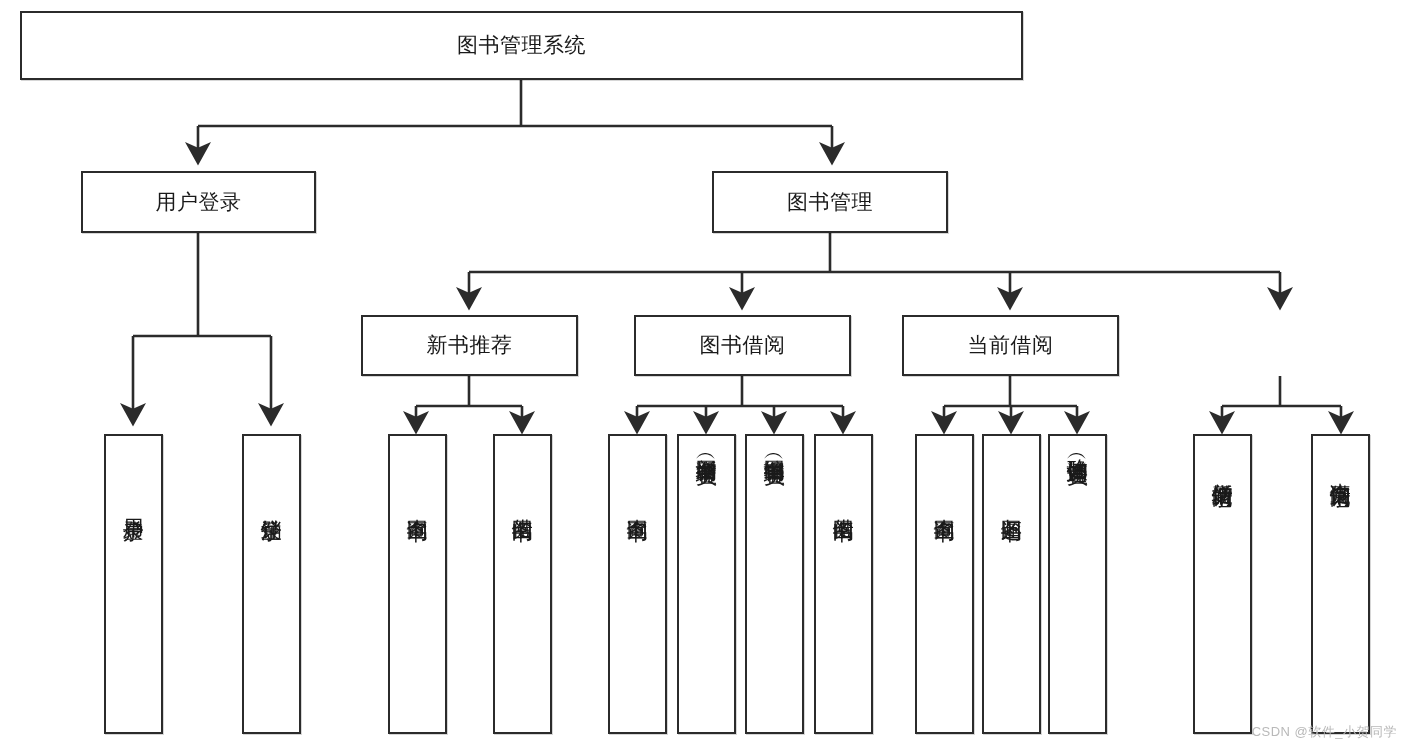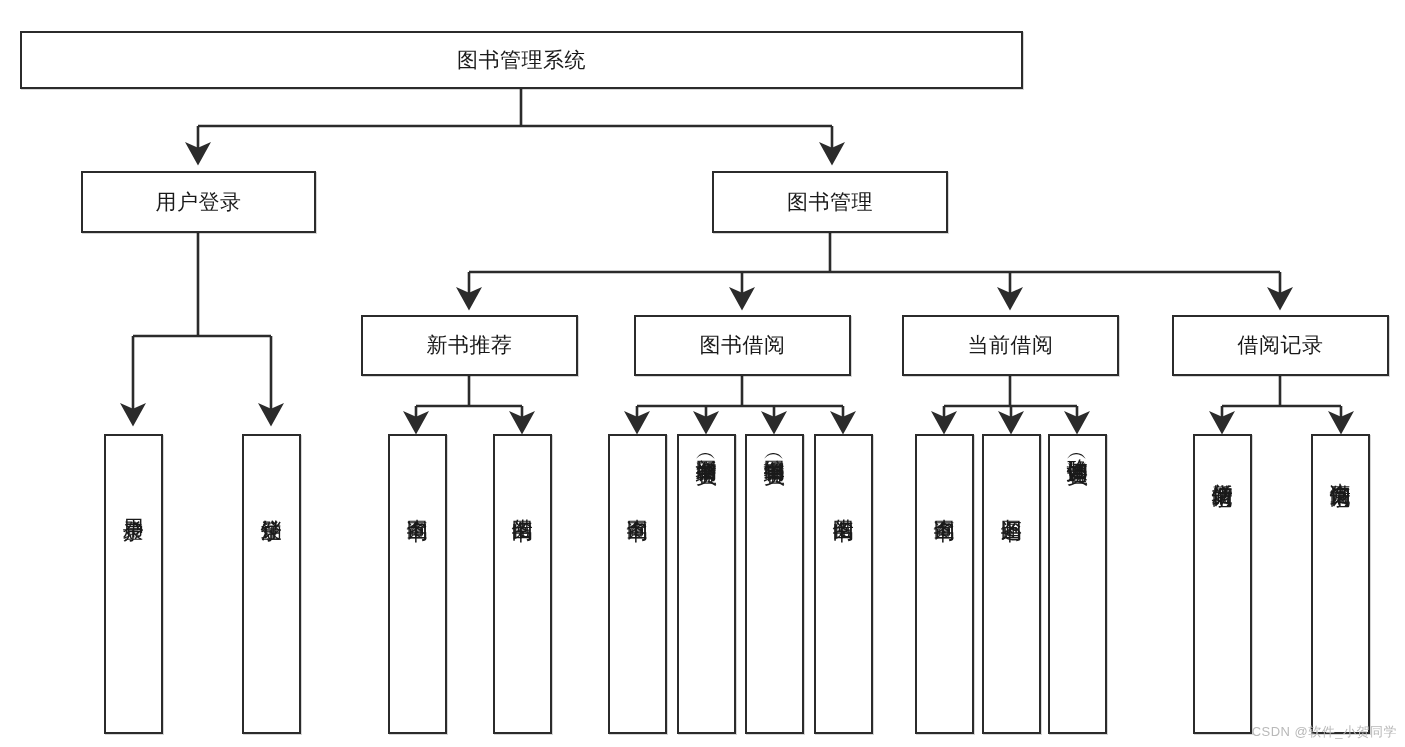--- a/index.html
+++ b/index.html
@@ -120,21 +120,21 @@
       <path d="M1011,406 L1011,422" marker-end="url(#arrow)"></path>
       <path d="M1077,406 L1077,422" marker-end="url(#arrow)"></path>
 
       <path d="M1280,376 L1280,406"></path>
       <path d="M1222,406 L1341,406"></path>
       <path d="M1222,406 L1222,422" marker-end="url(#arrow)"></path>
       <path d="M1341,406 L1341,422" marker-end="url(#arrow)"></path>
     </g>
   </svg>
 
-  <div class="node" style="left:20px; top:11px; width:1003px; height:58px;margin-top:20px;">
+  <div class="node" style="left:20px; top:11px; width:1003px; height:69px;">
     <span class="label">图书管理系统</span>
   </div>
 
   <div class="node" style="left:81px; top:171px; width:235px; height:62px;">
     <span class="label">用户登录</span>
   </div>
 
   <div class="node" style="left:361px; top:315px; width:217px; height:61px;">
     <span class="label">新书推荐</span>
   </div>
@@ -144,23 +144,20 @@
   </div>
 
   <div class="node" style="left:634px; top:315px; width:217px; height:61px;">
     <span class="label">图书借阅</span>
   </div>
 
   <div class="node" style="left:902px; top:315px; width:217px; height:61px;">
     <span class="label">当前借阅</span>
   </div>
 
-  <div class="node" style="left:1172px; top:315px; width:217px; height:61px;">
-    <span class="label">借阅记录</span>
-  </div>
 
   <div class="node vertical mid" style="left:104px; top:434px; width:59px; height:300px; padding-top:66px;">
     <span class="label">用户登录</span>
   </div>
 
   <div class="node vertical mid" style="left:242px; top:434px; width:59px; height:300px; padding-top:66px;">
     <span class="label">注销登录</span>
   </div>
 
   <div class="node vertical mid" style="left:388px; top:434px; width:59px; height:300px; padding-top:66px;">

